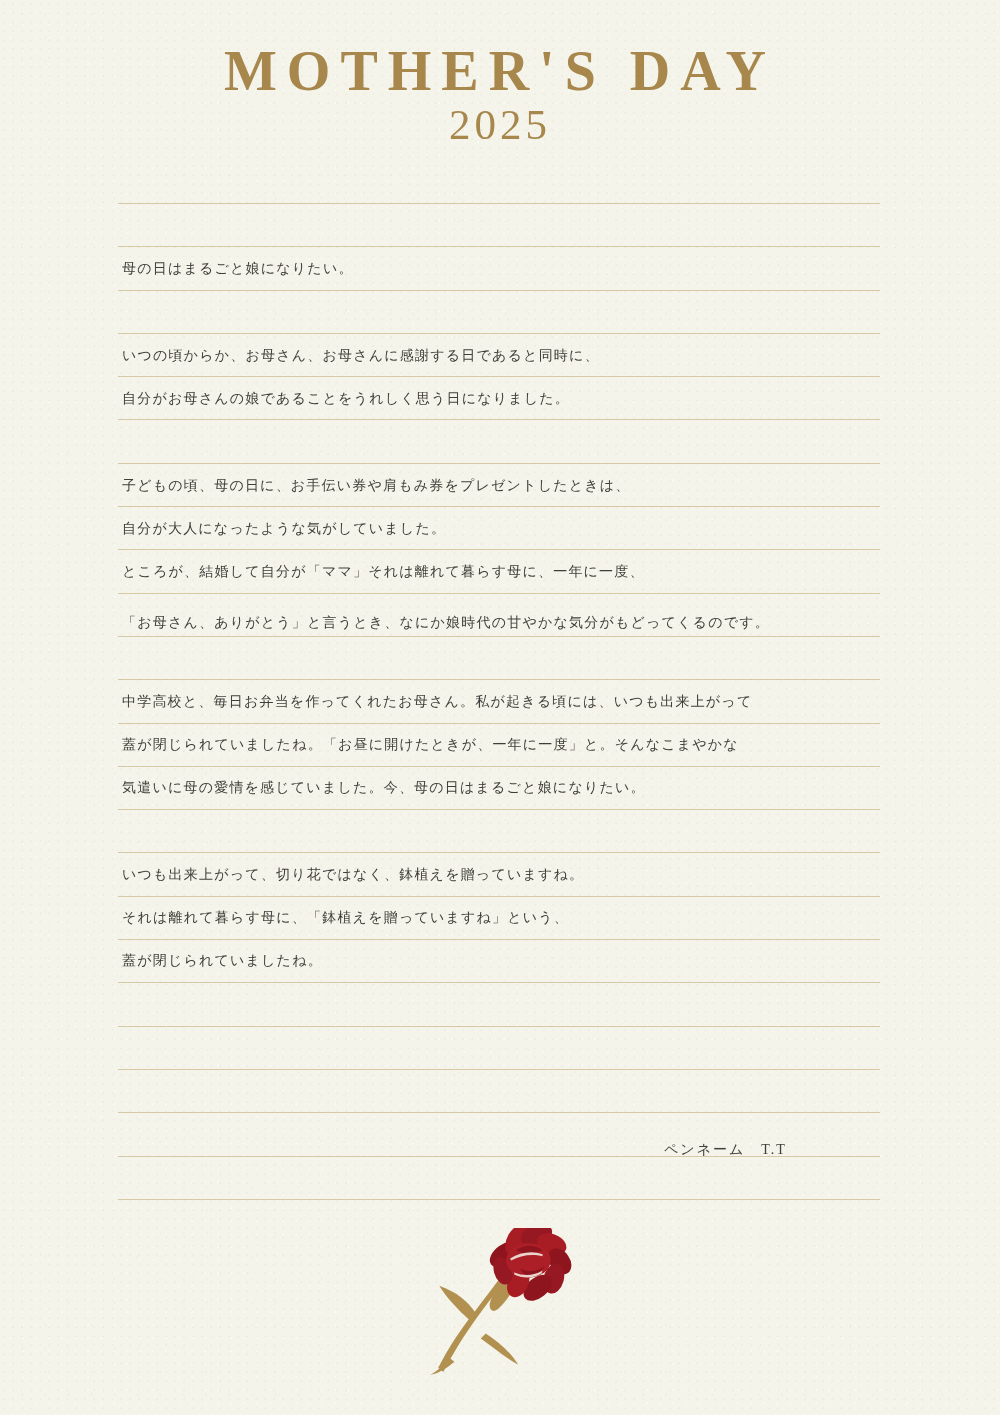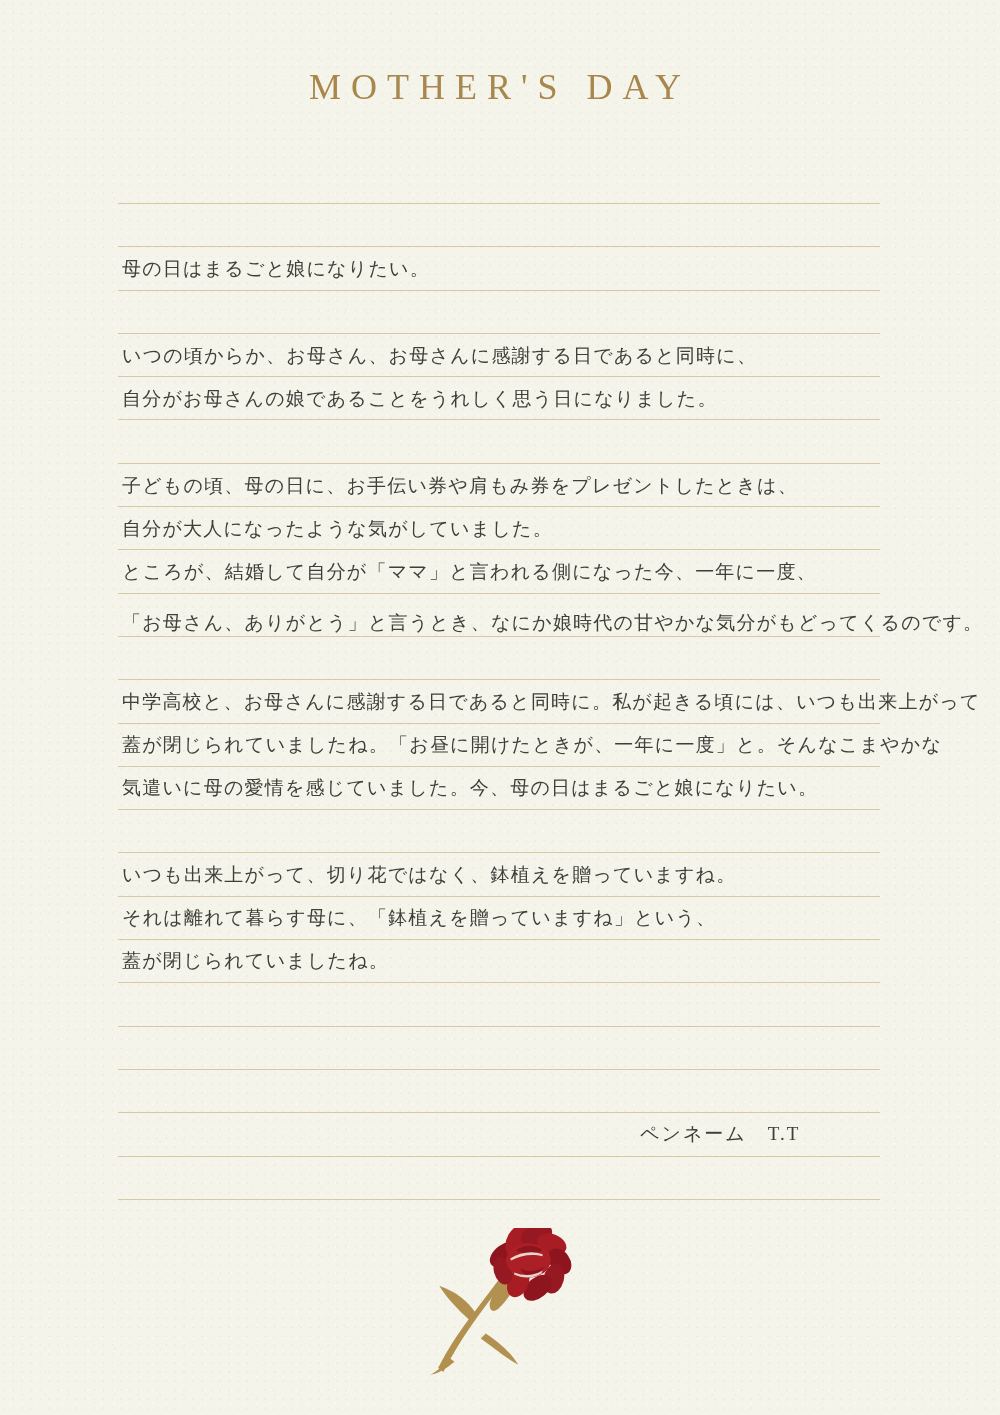--- a/index.html
+++ b/index.html
@@ -30,71 +30,72 @@
     background-size:9px 9px, 13px 13px, 23px 23px;
     background-position:0 0, 4px 6px, 11px 3px;
     opacity:.55;
     pointer-events:none;
   }
   .title-block{
     position:absolute;top:48px;left:0;width:1000px;
     text-align:center;color:var(--accent_gold);
   }
   .title-line1{
-    font-size:36px;line-height:46px;font-weight:normal;
-    letter-spacing:10px;margin:16px;
+    font-size:56px;line-height:46px;font-weight:bold;
+    letter-spacing:10px;margin:0;
   }
   .title-line2{
     font-size:43px;line-height:44px;font-weight:normal;
     letter-spacing:4px;margin:9px 0 0 0;
   }
   .ruled-lines{
     position:absolute;left:118px;top:203px;width:762px;height:997px;
     background:repeating-linear-gradient(
       to bottom,
       var(--line_tan) 0px, var(--line_tan) 1px,
       transparent 1px, transparent 43.3px);
     opacity:.75;
   }
   .text-line{
     position:absolute;left:122px;height:34px;line-height:34px;
-    font-size:19px;letter-spacing:1.2px;color:var(--ink);
+    font-size:14px;letter-spacing:1.2px;color:var(--ink);
     white-space:nowrap;
   }
-  .signature-line{left:640px;letter-spacing:2px;}
+  .signature-line{left:664px;letter-spacing:2px;margin-top:16px;}
   .flower{position:absolute;left:428px;top:1228px;width:144px;height:152px;}
   .stem{fill:var(--stem_gold);}
   .petal-a{fill:var(--carnation_red);}
   .petal-b{fill:var(--carnation_dark);}
   .petal-c{fill:var(--carnation_mid);}
   .petal-core{fill:#ad1f26;}
   .petal-gap{fill:var(--paper);opacity:.85;}
 </style>
 </head>
 <body>
 
 <div class="paper-texture"></div>
 
 <div class="title-block">
   <h1 class="title-line1">MOTHER'S DAY</h1>
+  <div class="title-line2">2025</div>
 </div>
 
 <div class="ruled-lines"></div>
 
 <div class="text-line" style="top:252px">母の日はまるごと娘になりたい。</div>
 
 <div class="text-line" style="top:339px">いつの頃からか、お母さん、お母さんに感謝する日であると同時に、</div>
 <div class="text-line" style="top:382px">自分がお母さんの娘であることをうれしく思う日になりました。</div>
 
 <div class="text-line" style="top:469px">子どもの頃、母の日に、お手伝い券や肩もみ券をプレゼントしたときは、</div>
 <div class="text-line" style="top:512px">自分が大人になったような気がしていました。</div>
-<div class="text-line" style="top:555px">ところが、結婚して自分が「ママ」と言われる側になった今、一年に一度、</div>
+<div class="text-line" style="top:555px">ところが、結婚して自分が「ママ」それは離れて暮らす母に、一年に一度、</div>
 <div class="text-line" style="top:606px">「お母さん、ありがとう」と言うとき、なにか娘時代の甘やかな気分がもどってくるのです。</div>
 
-<div class="text-line" style="top:685px">中学高校と、お母さんに感謝する日であると同時に。私が起きる頃には、いつも出来上がって</div>
+<div class="text-line" style="top:685px">中学高校と、毎日お弁当を作ってくれたお母さん。私が起きる頃には、いつも出来上がって</div>
 <div class="text-line" style="top:728px">蓋が閉じられていましたね。「お昼に開けたときが、一年に一度」と。そんなこまやかな</div>
 <div class="text-line" style="top:771px">気遣いに母の愛情を感じていました。今、母の日はまるごと娘になりたい。</div>
 
 <div class="text-line" style="top:858px">いつも出来上がって、切り花ではなく、鉢植えを贈っていますね。</div>
 <div class="text-line" style="top:901px">それは離れて暮らす母に、「鉢植えを贈っていますね」という、</div>
 <div class="text-line" style="top:944px">蓋が閉じられていましたね。</div>
 
 <div class="text-line signature-line" style="top:1117px">ペンネーム　T.T</div>
 
 <svg class="flower" viewBox="0 0 140 150" aria-hidden="true">

